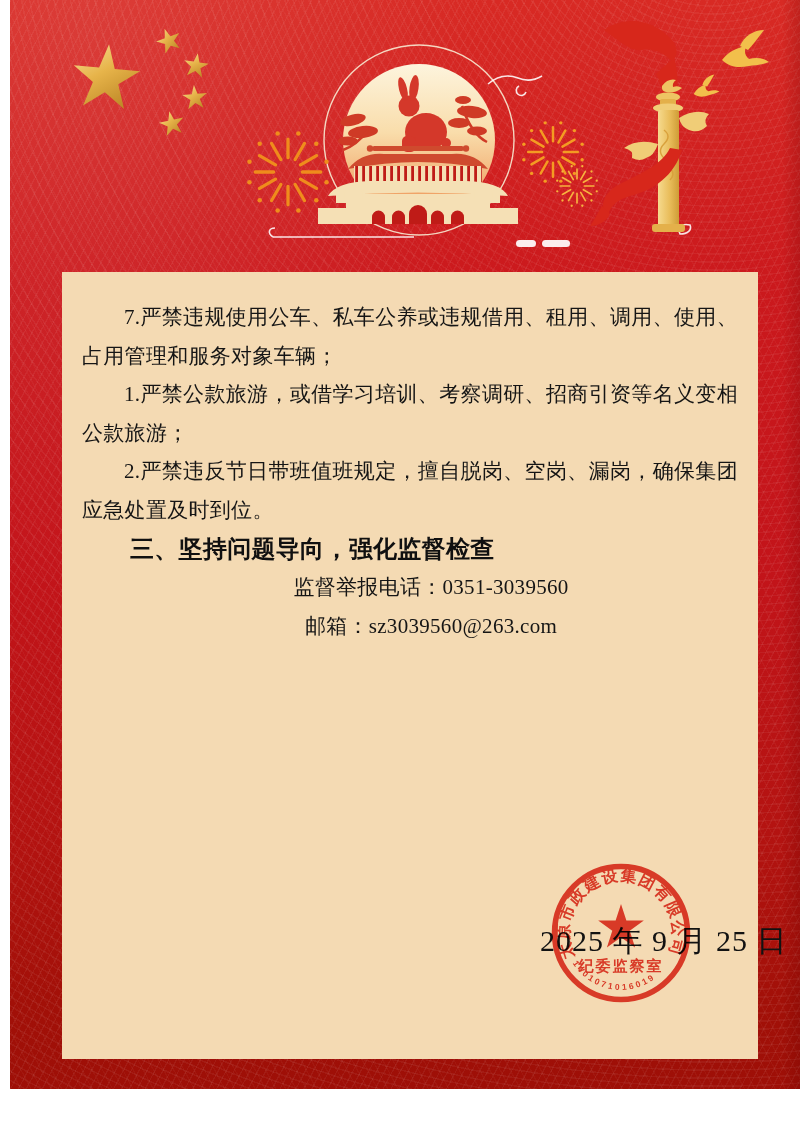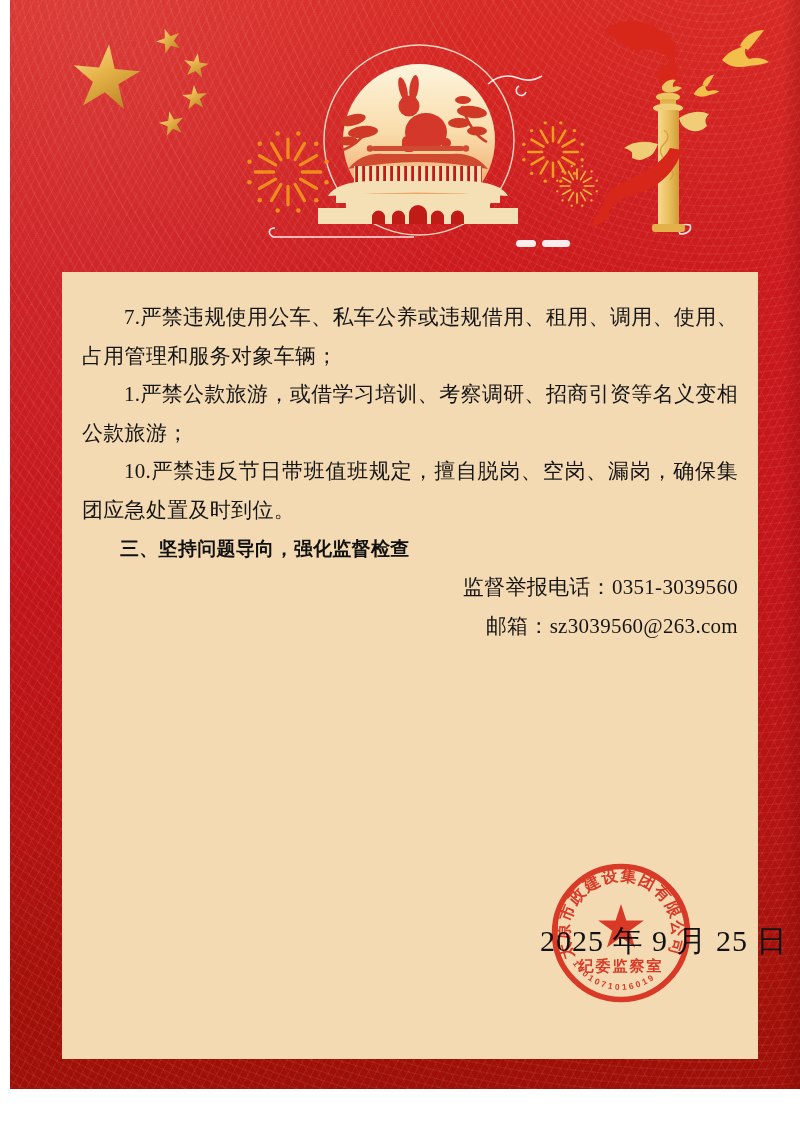--- a/index.html
+++ b/index.html
@@ -21,23 +21,23 @@
   svg.deco{position:absolute;left:0;top:0;}
   .panel{
     position:absolute;left:52px;top:272px;width:696px;height:787px;
     background:#f4dab3;
   }
   .text-block{padding:26px 20px 0 20px;}
   .para{
     margin:0;font-size:21px;line-height:38.6px;color:#151515;
     text-align:justify;text-indent:2em;letter-spacing:.3px;
   }
-  .para.plain{text-align:right;}
+  .para.plain{text-align:center;}
   .heading{
-    margin:0;font-size:19px;line-height:38.6px;color:#101010;
+    margin:0;font-size:24px;line-height:38.6px;color:#101010;
     font-family:"Liberation Sans","DejaVu Sans",sans-serif;font-weight:700;
     text-indent:2em;letter-spacing:.3px;
   }
   .date{
     position:absolute;left:478px;top:649px;font-size:30px;color:#121212;
     letter-spacing:1px;white-space:nowrap;
   }
   svg.seal{
     position:absolute;left:479px;top:581px;width:160px;height:160px;
     mix-blend-mode:multiply;opacity:.93;
@@ -191,21 +191,21 @@
       <use href="#starShape" transform="translate(186,66) scale(13) rotate(8)" fill="url(#goldG)"></use>
       <use href="#starShape" transform="translate(185,98) scale(13) rotate(-5)" fill="url(#goldG)"></use>
       <use href="#starShape" transform="translate(162,124) scale(13) rotate(-12)" fill="url(#goldG)"></use>
     </g>
   </svg>
 
   <main class="panel">
     <section class="text-block">
       <p class="para">7.严禁违规使用公车、私车公养或违规借用、租用、调用、使用、占用管理和服务对象车辆；</p>
       <p class="para">1.严禁公款旅游，或借学习培训、考察调研、招商引资等名义变相公款旅游；</p>
-      <p class="para">10.严禁违反节日带班值班规定，擅自脱岗、空岗、漏岗，确保集团应急处置及时到位。</p>
+      <p class="para">2.严禁违反节日带班值班规定，擅自脱岗、空岗、漏岗，确保集团应急处置及时到位。</p>
       <h2 class="heading">三、坚持问题导向，强化监督检查</h2>
       <p class="para plain">监督举报电话：0351-3039560</p>
       <p class="para plain">邮箱：sz3039560@263.com</p>
     </section>
 
     <div class="date">2025 年 9 月 25 日</div>
 
     <svg class="seal" viewBox="-80 -80 160 160">
       <circle r="66.5" fill="none" stroke="#e03527" stroke-width="5.5"></circle>
       <path id="sealTop" d="M -46.3,23.6 A 52,52 0 1 1 46.3,23.6" fill="none"></path>

